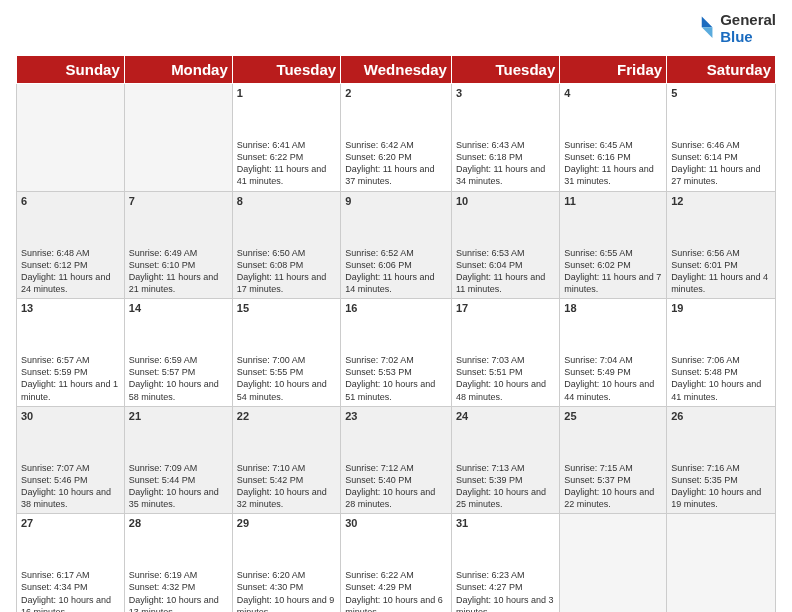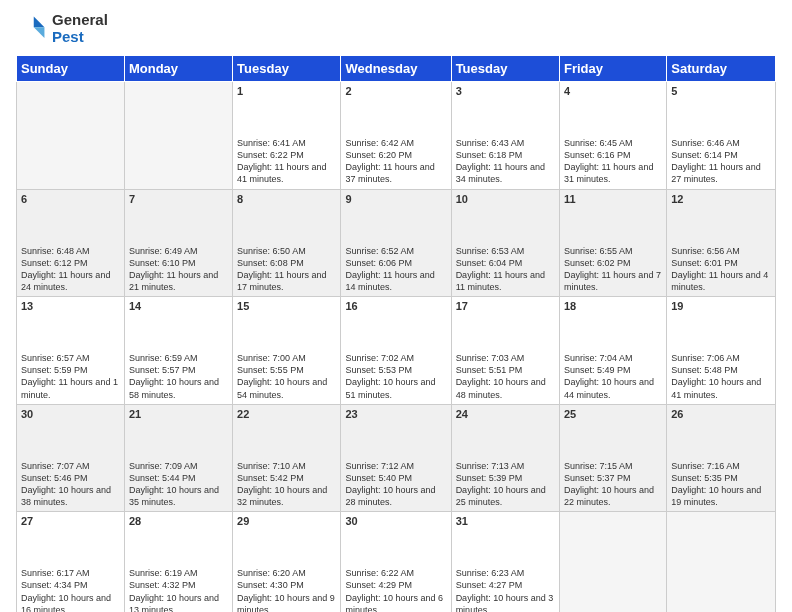--- a/index.html
+++ b/index.html
@@ -12,21 +12,21 @@
     }
     .page {
       width: 792px;
       height: 612px;
       padding: 12px 16px;
       display: flex;
       flex-direction: column;
     }
     .header {
       display: flex;
-      justify-content: space-between;
+      justify-content: flex-end;
       align-items: flex-start;
       margin-bottom: 10px;
     }
     .logo {
       display: flex;
       align-items: center;
       gap: 4px;
     }
     .logo-text {
       display: flex;
@@ -58,27 +58,27 @@
     .title-location {
       font-size: 14px;
       color: #555;
     }
     .calendar {
       width: 100%;
       border-collapse: collapse;
       flex: 1;
     }
     .calendar th {
-      background: #1d4ed8;
+      background: #b91c1c;
       color: #fff;
-      font-size: 13px;
+      font-size: 15px;
       font-weight: bold;
       padding: 5px 4px;
       border: 1px solid #fff;
-      text-align: left;
+      text-align: right;
     }
     .calendar td {
       border: 1px solid #ccc;
       vertical-align: top;
       padding: 3px 4px;
       width: 113px;
       height: 78px;
       font-size: 9.5px;
       color: #333;
       background: #fff;
@@ -107,21 +107,21 @@
 
 <div class="page">
   <div class="header">
     <div class="logo">
       <svg class="logo-icon" viewBox="0 0 36 36">
         <polygon points="20,4 32,16 20,16" fill="#1a6bbf"></polygon>
         <polygon points="20,16 32,16 32,28" fill="#5aabdd"></polygon>
       </svg>
       <div class="logo-text">
         <span class="logo-general">General</span>
-        <span class="logo-blue">Pest</span>
+        <span class="logo-blue">Blue</span>
       </div>
     </div>
     <div class="title-block">
     </div>
   </div>
 
   <table class="calendar">
     <thead>
       <tr>
         <th>Sunday</th>

